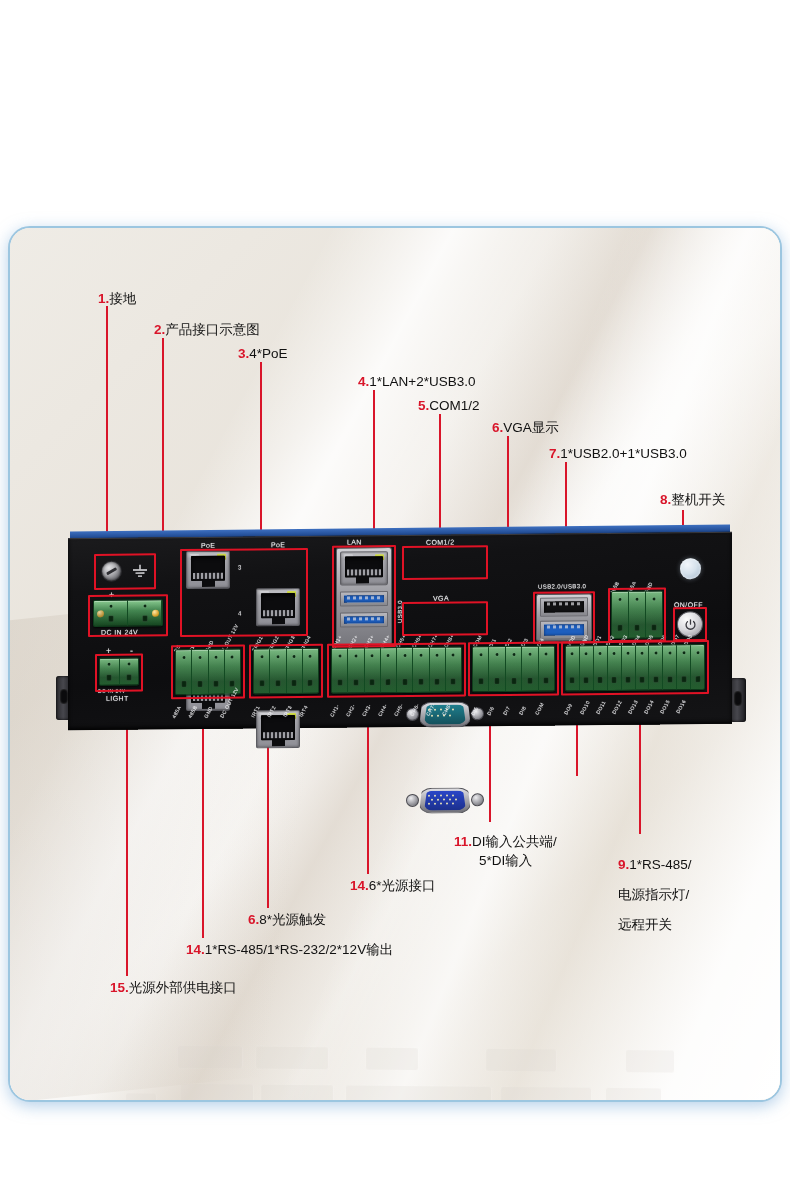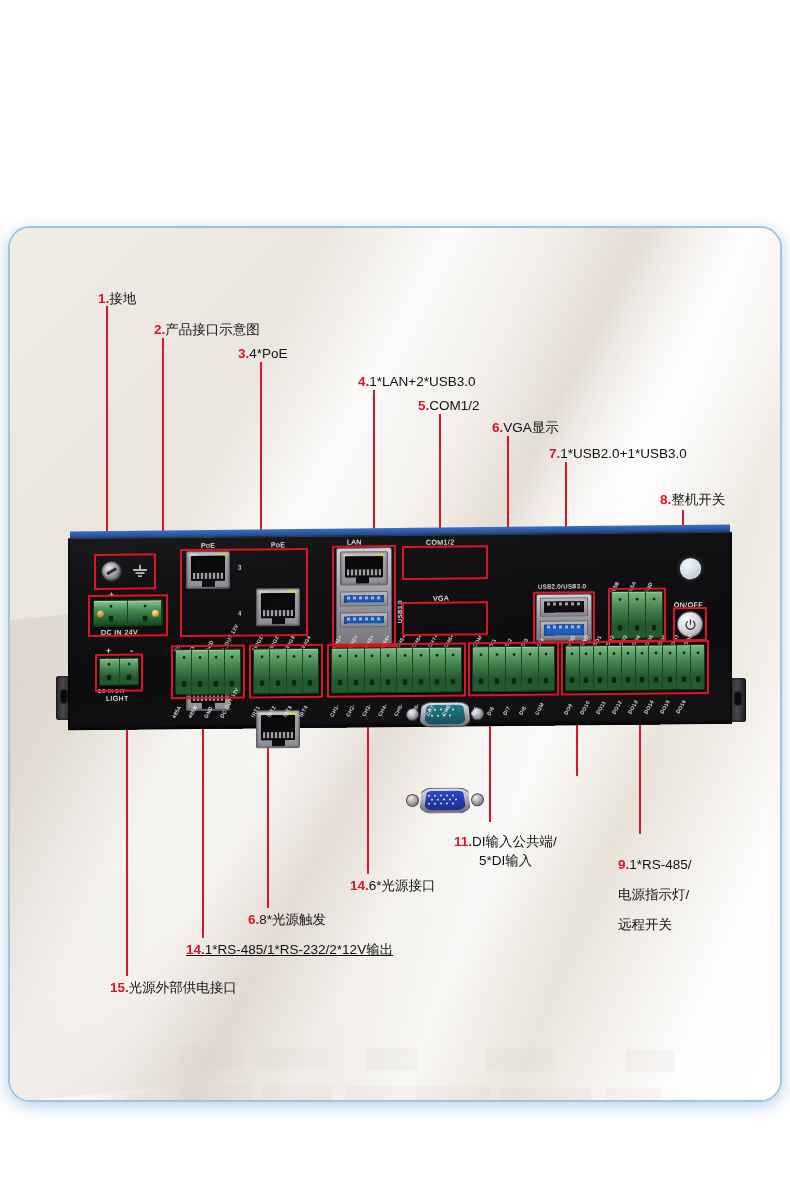--- a/index.html
+++ b/index.html
@@ -323,21 +323,21 @@
     <div class="lbl multi" style="left:444px; top:604px; width:145px; line-height:19px;">
       <span class="n">11.</span><span>DI输入公共端/</span><br>
       <span style="margin-left:25px;">5*DI输入</span>
     </div>
     <div class="lbl" style="left:340px; top:648px;">
       <span class="n">14.</span><span>6*光源接口</span>
     </div>
     <div class="lbl" style="left:238px; top:682px;">
       <span class="n">6.</span><span>8*光源触发</span>
     </div>
-    <div class="lbl" style="left:176px; top:712px;text-decoration:underline;">
+    <div class="lbl" style="left:176px; top:712px;">
       <span class="n">14.</span><span>1*RS-485/1*RS-232/2*12V输出</span>
     </div>
     <div class="lbl" style="left:100px; top:750px;">
       <span class="n">15.</span><span>光源外部供电接口</span>
     </div>
 
     <div class="reflect">
       <div class="rf" style="left:60px;  top:10px; width:30px;  height:16px;"></div>
       <div class="rf" style="left:115px; top:6px;  width:72px;  height:30px;"></div>
       <div class="rf" style="left:195px; top:6px;  width:72px;  height:30px;"></div>

